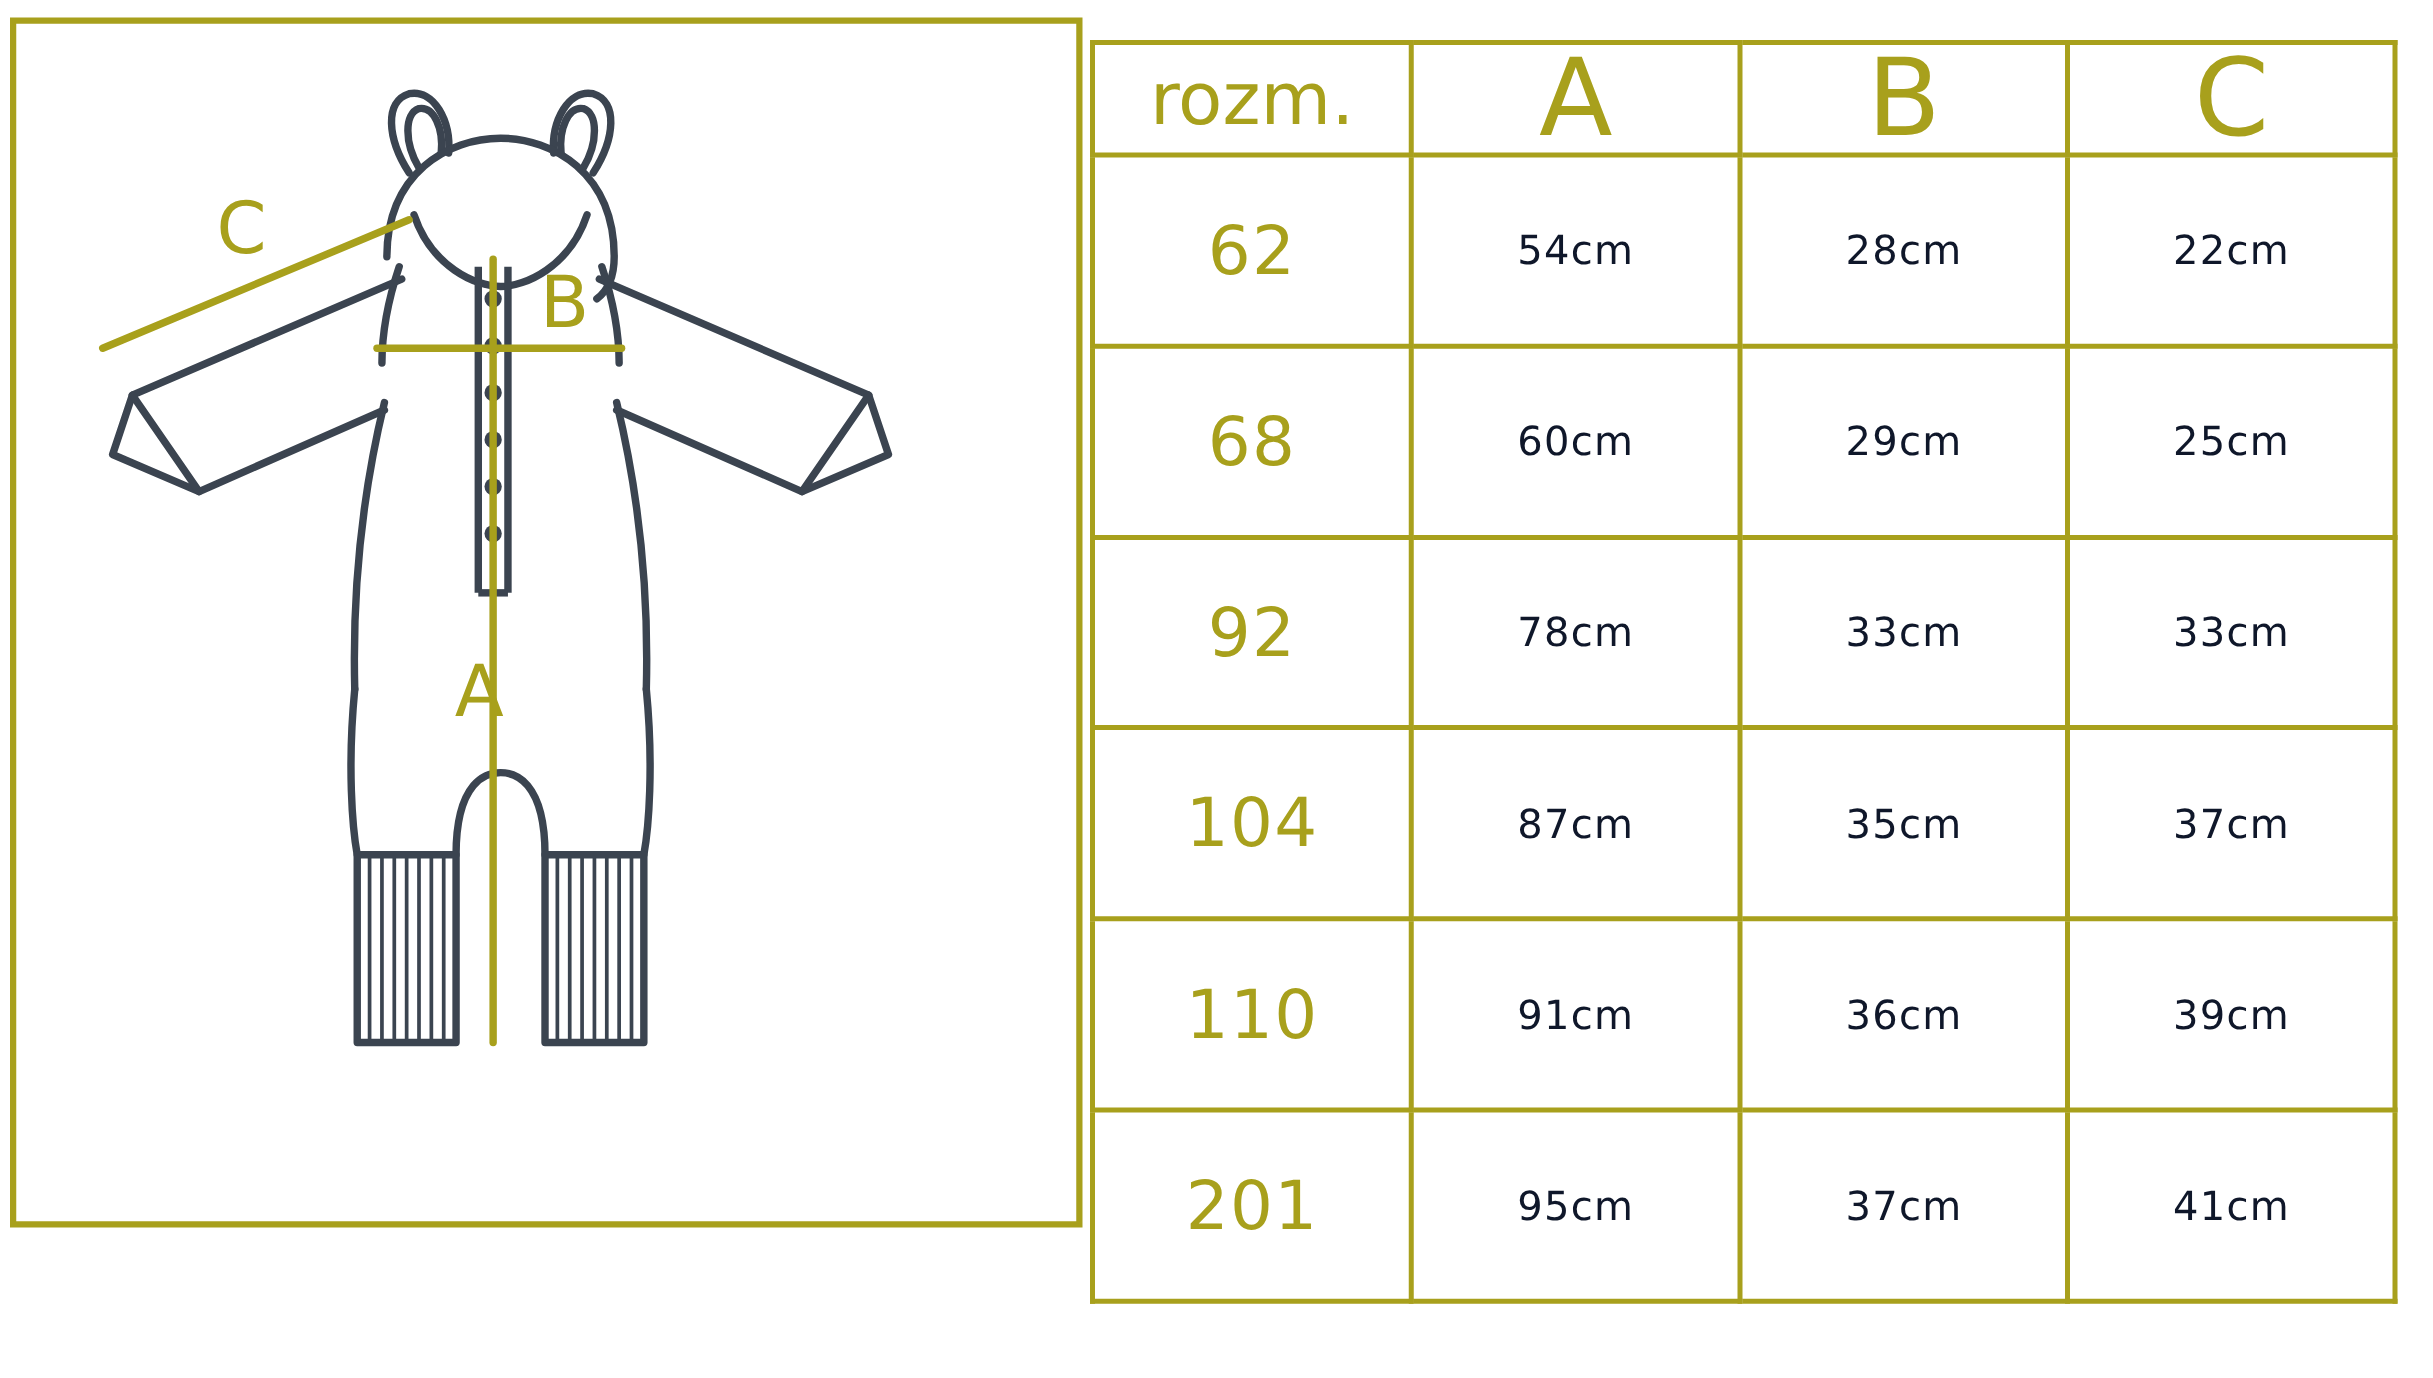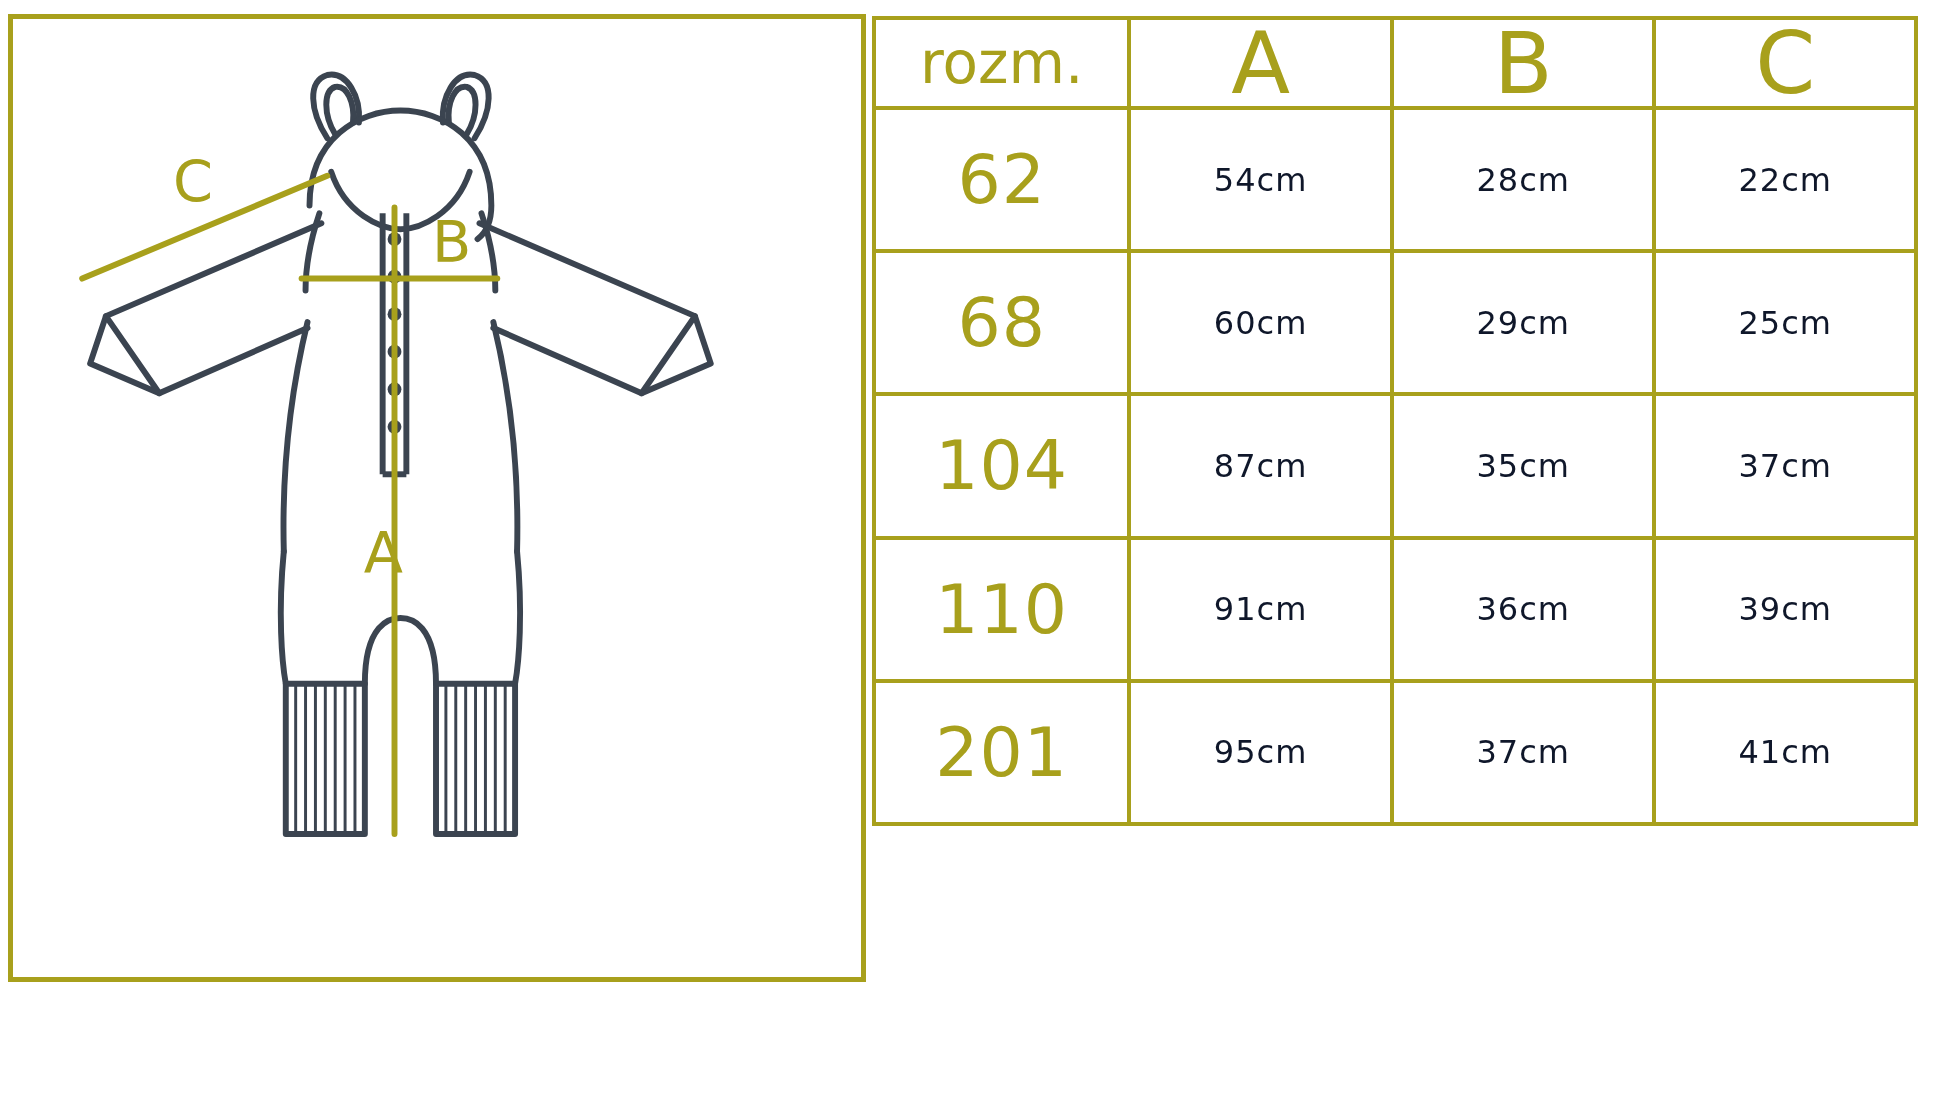--- a/index.html
+++ b/index.html
@@ -32,23 +32,23 @@
     position: absolute;
     left: 0;
     top: 0;
     width: 100%;
     height: 100%;
   }
   
   #size-table-wrap {
     position: absolute;
     left: 872px;
-    top: 16px;
+    top: 32px;
     width: 1046px;
-    height: 810px;
+    height: 1011px;
   }
   table.size-table {
     border-collapse: collapse;
     width: 100%;
     height: 100%;
     table-layout: fixed;
   }
   table.size-table col.col-size  { width: 24.5%; }
   table.size-table col.col-a     { width: 25.2%; }
   table.size-table col.col-b     { width: 25.2%; }
@@ -68,21 +68,21 @@
   }
   th.h-size {
     font-size: 58px;
     letter-spacing: 0px;
   }
   th.h-col {
     font-size: 86px;
   }
   td.size-cell {
     color: #a8a01c;
-    font-size: 68px;
+    font-size: 54px;
     font-weight: normal;
     letter-spacing: 1px;
   }
   td.val-cell {
     color: #0f172a;
     font-size: 32px;
     font-weight: normal;
     letter-spacing: 1px;
   }
   
@@ -199,20 +199,26 @@
           <td class="val-cell">28cm</td>
           <td class="val-cell">22cm</td>
         </tr>
         <tr>
           <td class="size-cell">68</td>
           <td class="val-cell">60cm</td>
           <td class="val-cell">29cm</td>
           <td class="val-cell">25cm</td>
         </tr>
         <tr>
+          <td class="size-cell">92</td>
+          <td class="val-cell">78cm</td>
+          <td class="val-cell">33cm</td>
+          <td class="val-cell">33cm</td>
+        </tr>
+        <tr>
           <td class="size-cell">104</td>
           <td class="val-cell">87cm</td>
           <td class="val-cell">35cm</td>
           <td class="val-cell">37cm</td>
         </tr>
         <tr>
           <td class="size-cell">110</td>
           <td class="val-cell">91cm</td>
           <td class="val-cell">36cm</td>
           <td class="val-cell">39cm</td>

